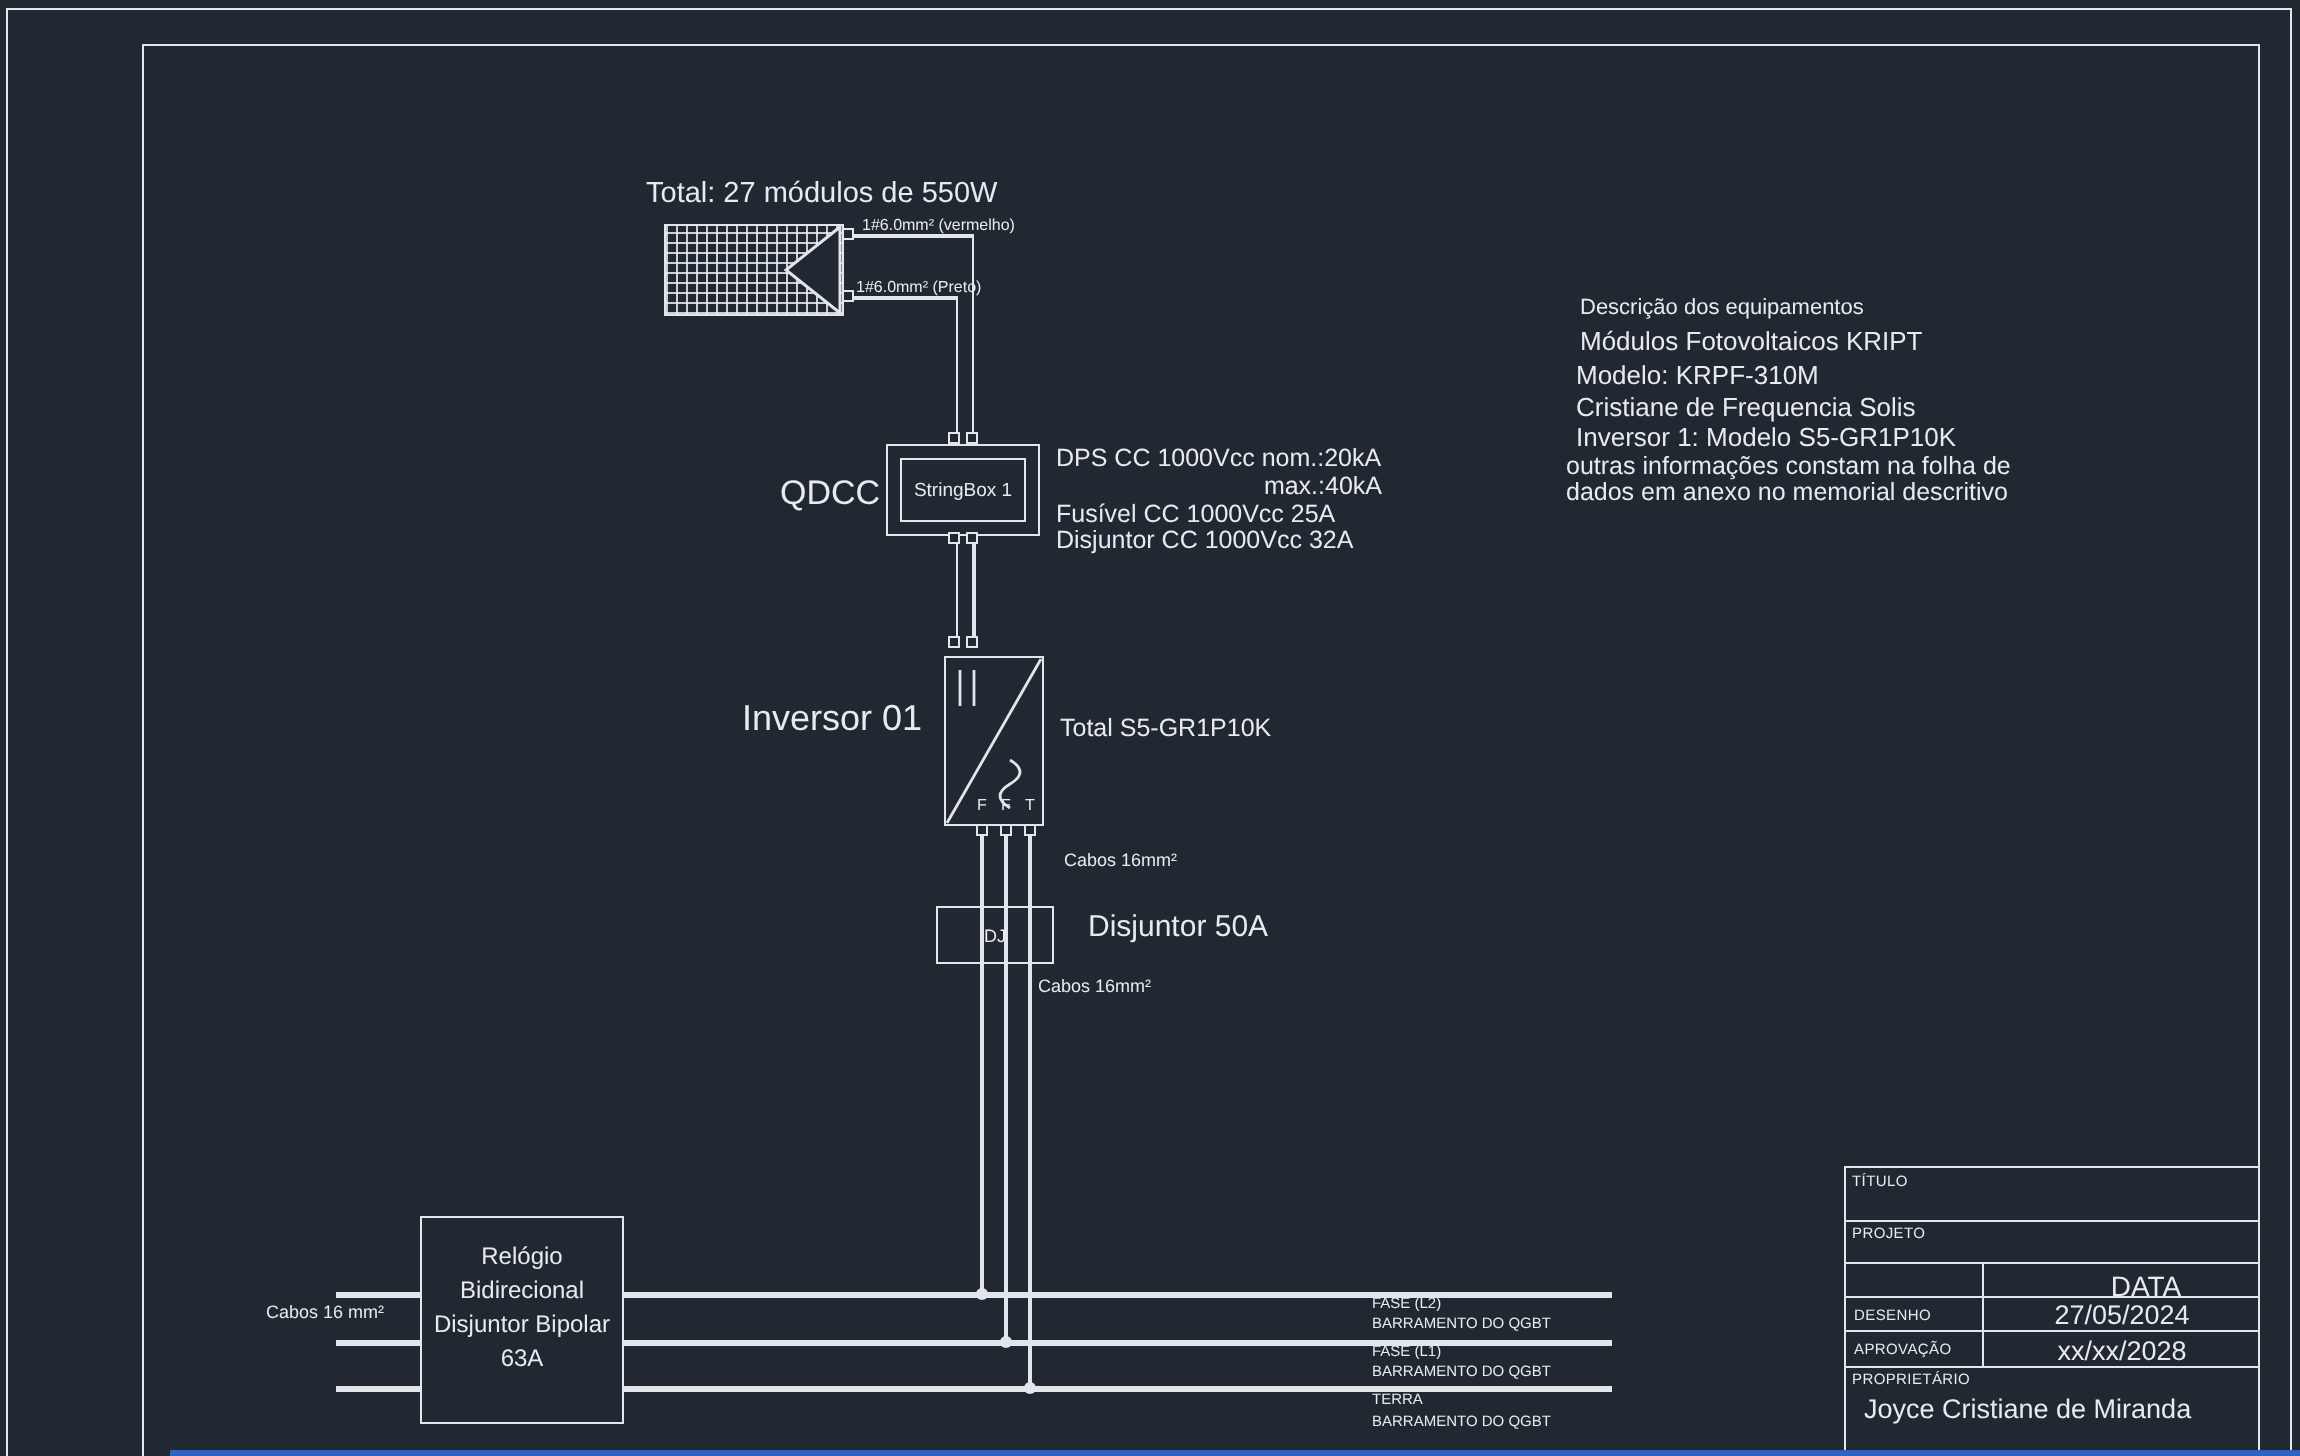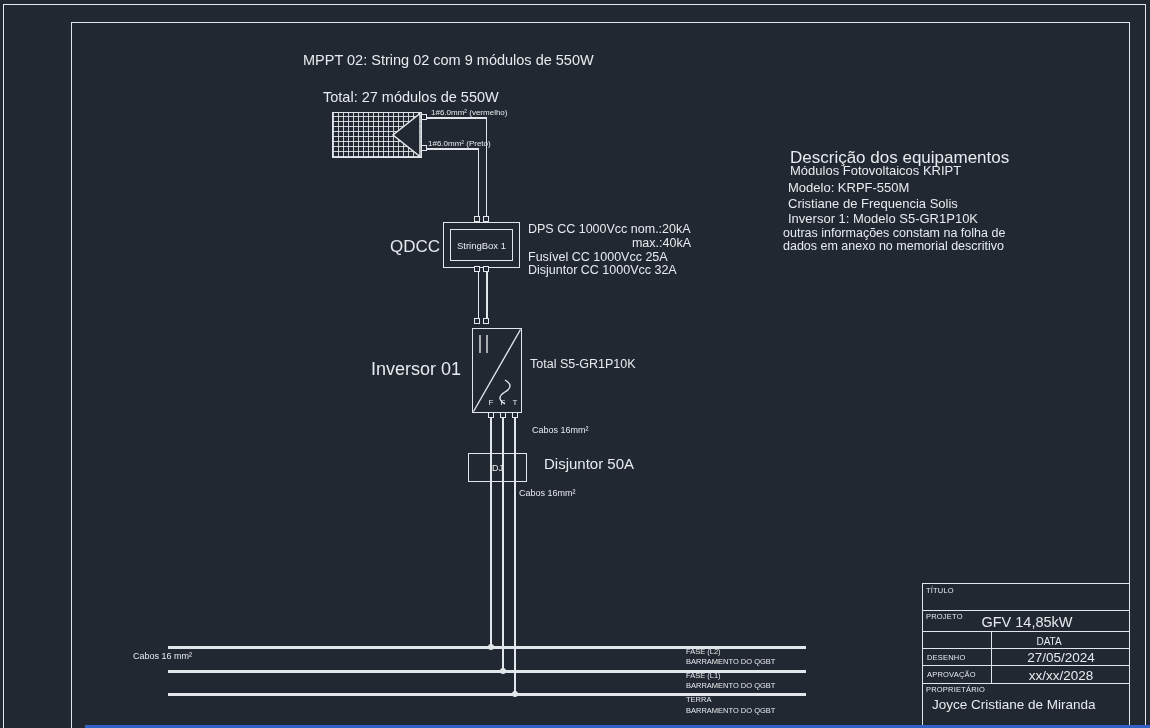--- a/index.html
+++ b/index.html
@@ -27,21 +27,20 @@
   .accent-bar{position:absolute;left:85px;top:725px;width:1065px;height:3px;background:var(--accent,#2f62c4)}
 </style>
 </head>
 <body>
 
 <div class="canvas">
 
   <div class="frame" style="left:3px;top:4px;width:1143px;height:760px"></div>
   <div class="frame" style="left:71px;top:22px;width:1059px;height:760px"></div>
 
-  <div class="t" style="left:303px;top:52px;font-size:14.5px">MPPT 02: String 02 com 9 módulos de 550W</div>
   <div class="t" style="left:323px;top:89px;font-size:14.5px">Total: 27 módulos de 550W</div>
 
   <div class="array-grid"></div>
   <svg style="position:absolute;left:332px;top:112px" width="90" height="46" viewBox="0 0 90 46">
     <polygon points="88,1.5 61,23 88,44.5" fill="#222831" stroke="#e2e6ea" stroke-width="1.5"></polygon>
   </svg>
   <div class="conn" style="left:421px;top:114px"></div>
   <div class="conn" style="left:421px;top:145px"></div>
 
   <div class="wire" style="left:427px;top:117px;width:60px;height:1.6px"></div>
@@ -71,21 +70,21 @@
   <div class="conn" style="left:474px;top:318px"></div>
   <div class="conn" style="left:483px;top:318px"></div>
 
   <div class="box" style="left:472px;top:328px;width:50px;height:85px"></div>
   <svg style="position:absolute;left:472px;top:328px" width="50" height="85" viewBox="0 0 50 85">
     <line x1="1.5" y1="83.5" x2="48.5" y2="1.5" stroke="#e2e6ea" stroke-width="1.4"></line>
     <line x1="8" y1="7" x2="8" y2="25" stroke="#e2e6ea" stroke-width="1.4"></line>
     <line x1="15" y1="7" x2="15" y2="25" stroke="#e2e6ea" stroke-width="1.4"></line>
     <path d="M33 52 q10 6 0 12 t0 12" fill="none" stroke="#e2e6ea" stroke-width="1.4"></path>
   </svg>
-  <div class="t" style="left:371px;top:359px;font-size:18px">Inversor 01</div>
+  <div class="t" style="left:371px;top:349px;font-size:18px">Inversor 01</div>
   <div class="t" style="left:530px;top:357px;font-size:12.5px">Total S5-GR1P10K</div>
   <div class="t" style="left:491px;top:399px;font-size:8px;transform:translateX(-50%)">F</div>
   <div class="t" style="left:503px;top:399px;font-size:8px;transform:translateX(-50%)">F</div>
   <div class="t" style="left:515px;top:399px;font-size:8px;transform:translateX(-50%)">T</div>
   <div class="conn" style="left:488px;top:412px"></div>
   <div class="conn" style="left:500px;top:412px"></div>
   <div class="conn" style="left:512px;top:412px"></div>
 
   <div class="wire" style="left:490px;top:418px;width:1.6px;height:230px"></div>
   <div class="wire" style="left:502px;top:418px;width:1.6px;height:254px"></div>
@@ -101,50 +100,55 @@
 
   <div class="busline" style="left:168px;top:646px;width:638px"></div>
   <div class="busline" style="left:168px;top:670px;width:638px"></div>
   <div class="busline" style="left:168px;top:693px;width:638px"></div>
   <div class="dot" style="left:488px;top:644px"></div>
   <div class="dot" style="left:500px;top:668px"></div>
   <div class="dot" style="left:512px;top:691px"></div>
 
   <div class="t" style="left:133px;top:651px;font-size:9px">Cabos 16 mm²</div>
 
+  <div class="meter-box">
+    <div>Relógio</div>
+    <div>Bidirecional</div>
+    <div>Disjuntor Bipolar</div>
+    <div>63A</div>
+  </div>
 
   <div class="t" style="left:686px;top:648px;font-size:7.5px">FASE (L2)</div>
   <div class="t" style="left:686px;top:658px;font-size:7.5px">BARRAMENTO DO QGBT</div>
   <div class="t" style="left:686px;top:672px;font-size:7.5px">FASE (L1)</div>
   <div class="t" style="left:686px;top:682px;font-size:7.5px">BARRAMENTO DO QGBT</div>
   <div class="t" style="left:686px;top:696px;font-size:7.5px">TERRA</div>
   <div class="t" style="left:686px;top:707px;font-size:7.5px">BARRAMENTO DO QGBT</div>
 
-  <div class="t" style="left:790px;top:148px;font-size:17px">Descrição dos equipamentos</div>
+  <div class="t" style="left:790px;top:148px;font-size:11px">Descrição dos equipamentos</div>
   <div class="t" style="left:790px;top:164px;font-size:13px">Módulos Fotovoltaicos KRIPT</div>
-  <div class="t" style="left:788px;top:181px;font-size:13px">Modelo: KRPF-550M</div>
+  <div class="t" style="left:788px;top:181px;font-size:13px">Modelo: KRPF-310M</div>
   <div class="t" style="left:788px;top:197px;font-size:13px">Cristiane de Frequencia Solis</div>
   <div class="t" style="left:788px;top:212px;font-size:13px">Inversor 1: Modelo S5-GR1P10K</div>
   <div class="t" style="left:783px;top:226px;font-size:12.5px">outras informações constam na folha de</div>
   <div class="t" style="left:783px;top:239px;font-size:12.5px">dados em anexo no memorial descritivo</div>
 
   <div class="tb">
     <div class="tb-h" style="top:26px"></div>
     <div class="tb-h" style="top:47px"></div>
     <div class="tb-h" style="top:64px"></div>
     <div class="tb-h" style="top:81px"></div>
     <div class="tb-h" style="top:99px"></div>
     <div class="tb-v" style="left:68px;top:47px;height:52px"></div>
 
     <div class="lbl" style="left:3px;top:2px">TÍTULO</div>
 
     <div class="lbl" style="left:3px;top:28px">PROJETO</div>
-    <div class="t ctr" style="left:0;top:30px;width:208px;font-size:14.5px">GFV 14,85kW</div>
 
-    <div class="t ctr" style="left:56px;top:52px;width:140px;font-size:10px">DATA</div>
+    <div class="t ctr" style="left:80px;top:52px;width:140px;font-size:14px">DATA</div>
 
     <div class="lbl" style="left:4px;top:69px">DESENHO</div>
     <div class="t ctr" style="left:68px;top:66px;width:140px;font-size:13.5px">27/05/2024</div>
 
     <div class="lbl" style="left:4px;top:86px">APROVAÇÃO</div>
     <div class="t ctr" style="left:68px;top:84px;width:140px;font-size:13.5px">xx/xx/2028</div>
 
     <div class="lbl" style="left:3px;top:101px">PROPRIETÁRIO</div>
     <div class="t" style="left:9px;top:113px;font-size:13.5px">Joyce Cristiane de Miranda</div>
   </div>

